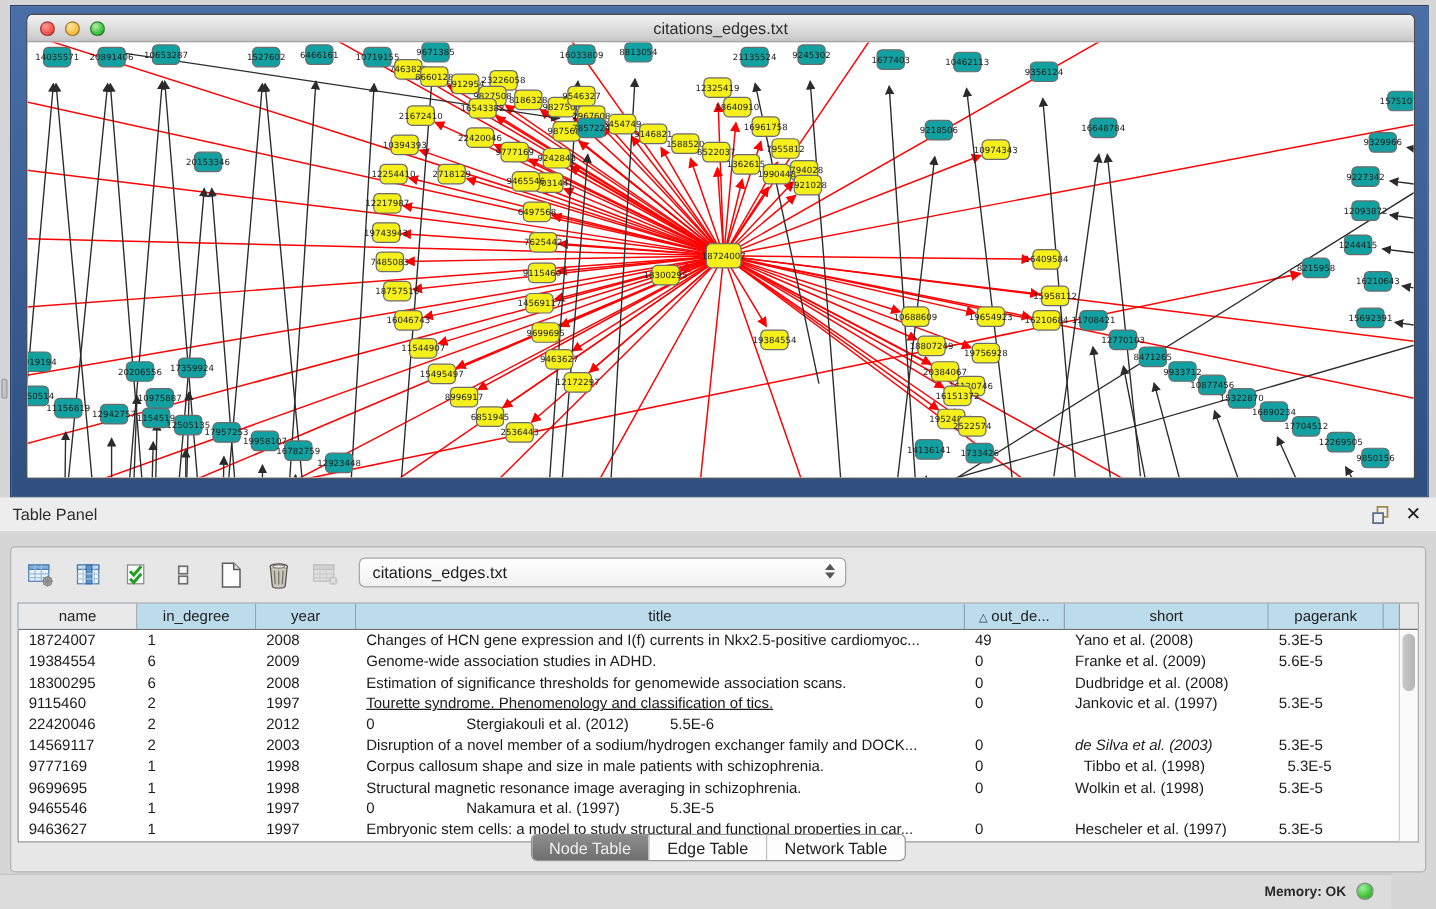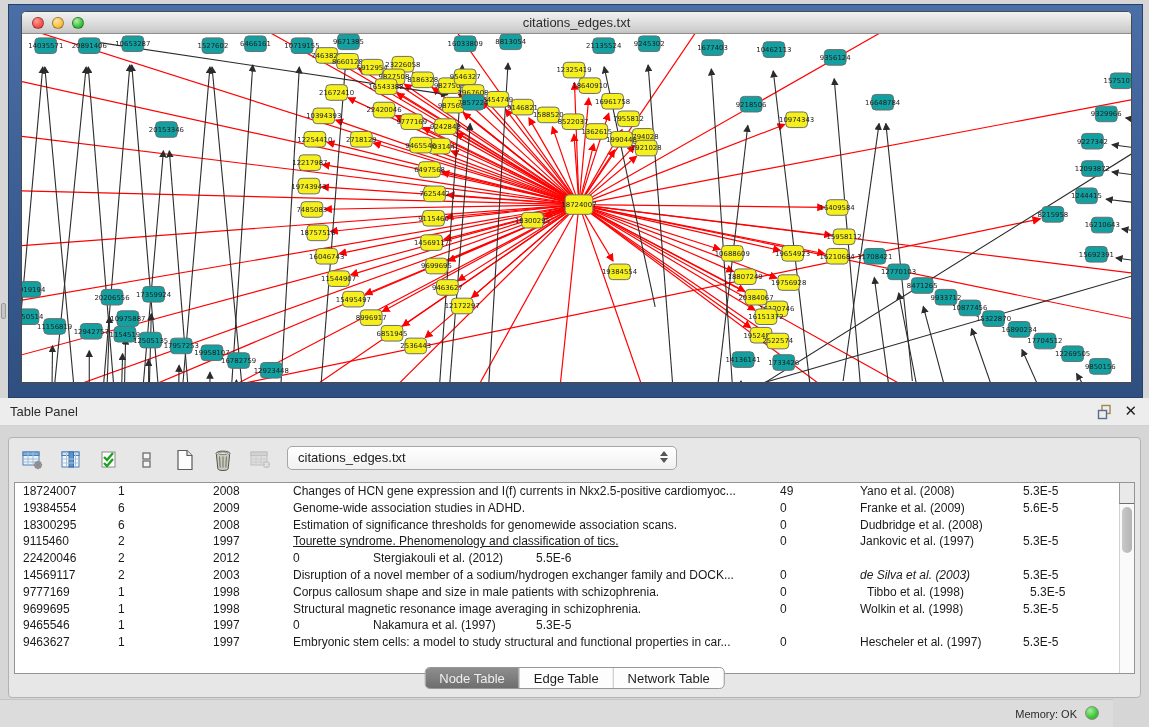--- a/index.html
+++ b/index.html
@@ -67,21 +67,21 @@
   .vscroll { position:absolute; right:0; top:21px; bottom:0; width:15px; background:#fafafa; border-left:1px solid #d0d0d0; }
   .vthumb { position:absolute; left:2px; top:3px; width:10px; height:46px; background:linear-gradient(90deg,#c9c9c9,#b4b4b4); border-radius:5px; cursor:pointer; }
   .hdr-corner { position:absolute; right:0; top:0; width:15px; height:21px; background:#e9e9e9; border-left:1px solid #9c9c9c; border-bottom:1px solid #6f6f6f; }
 
   .tabs { position:absolute; left:50%; transform:translateX(-50%); bottom:8px; height:22px; display:flex;
     border:1px solid #979797; border-radius:5px; overflow:hidden; background:#fdfdfd; }
   .tab { font-size:13px; color:#1d1d1d; padding:0 14px; line-height:21px; cursor:pointer; border-right:1px solid #c2c2c2; }
   .tab:last-child { border-right:none; }
   .tab.active { background:linear-gradient(180deg,#8e8e8e,#6e6e6e); color:#efefef; }
 
-  .statusbar { position:absolute; left:0; bottom:0; width:1113px; height:28px; background:#dcdcdc; border-top:1px solid #c4c4c4; }
+  .statusbar { position:absolute; left:0; bottom:0; width:1113px; height:28px; background:#dcdcdc; border-top:1px solid #c4c4c4;font-weight:bold; }
   .mem-label { position:absolute; right:36px; top:8px; font-size:11px; color:#2a2a2a; }
   .mem-dot { position:absolute; right:14px; top:6px; width:14px; height:14px; border-radius:50%;
     border:1px solid #8b8b8b; background:radial-gradient(circle at 35% 30%,#9ff09a,#3ec437 60%,#2aa12e); cursor:pointer; }
 </style>
 </head>
 <body>
 
 <div class="net-frame">
   <div class="net-window">
     <div class="titlebar">
@@ -790,20 +790,29 @@
 
   <div class="combo">
     <span>citations_edges.txt</span>
     <div class="arrows">
         <div class="up"></div>
         <div class="down"></div>
       </div>
   </div>
 
   <div class="table-wrap">
+    <div class="thead" id="thead">
+        <div class="th gray" style="width: 95px;"><span>name</span></div>
+        <div class="th" style="width: 95px;"><span>in_degree</span></div>
+        <div class="th" style="width: 80px;"><span>year</span></div>
+        <div class="th" style="width: 487px;"><span>title</span></div>
+        <div class="th" style="width: 80px;"><span class="sort">△</span><span>out_de...</span></div>
+        <div class="th" style="width: 163px;"><span>short</span></div>
+        <div class="th" style="width: 92px;"><span>pagerank</span></div>
+      </div>
     <div class="tbody" id="tbody">
         <div class="tr">
           <div class="td" style="width: 95px;">18724007</div>
           <div class="td" style="width: 95px;">1</div>
           <div class="td" style="width: 80px;">2008</div>
           <div class="td" style="width: 487px;">Changes of HCN gene expression and I(f) currents in Nkx2.5-positive cardiomyoc...</div>
           <div class="td" style="width: 80px;">49</div>
           <div class="td" style="width: 163px;">Yano et al. (2008)</div>
           <div class="td" style="width: 92px;">5.3E-5</div>
         </div>

